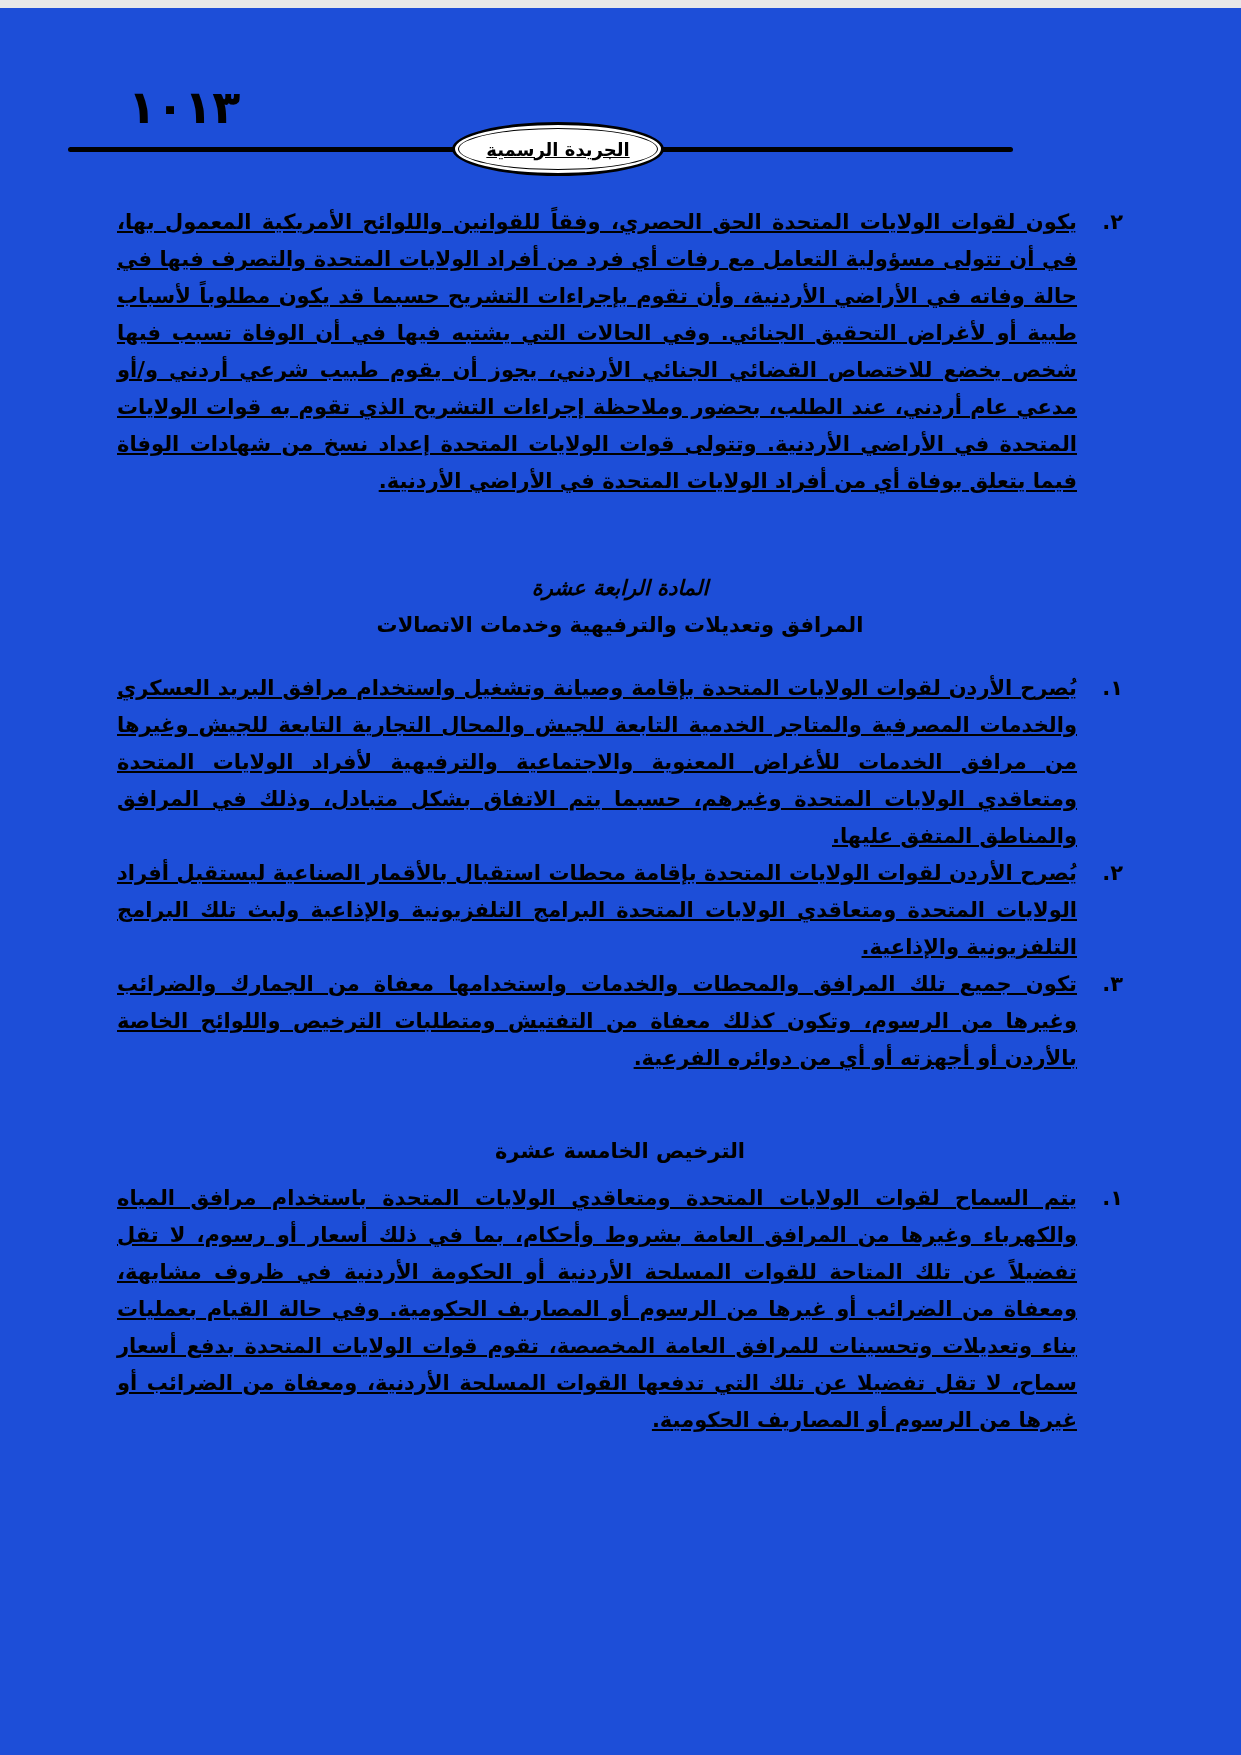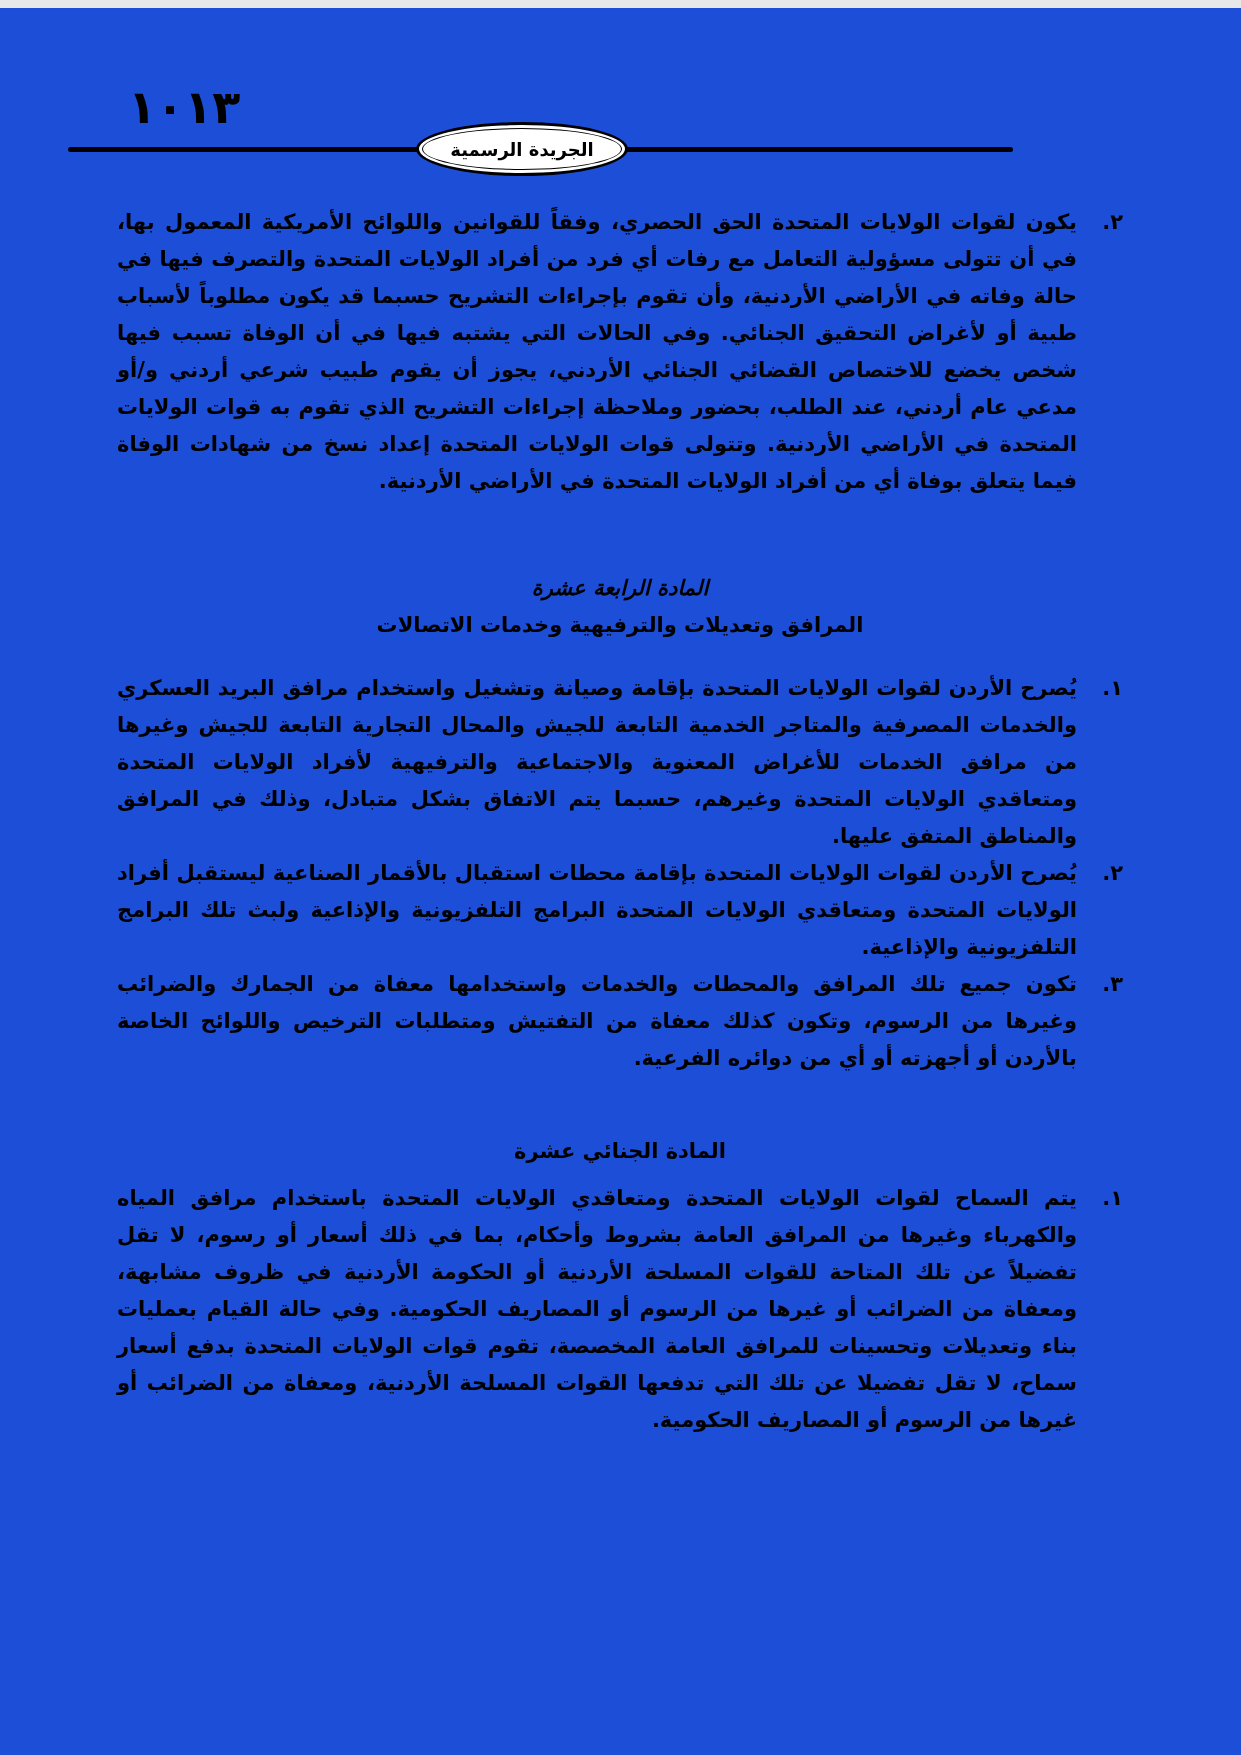--- a/index.html
+++ b/index.html
@@ -33,30 +33,31 @@
     left: 68px;
     width: 945px;
     height: 5px;
     background: #000;
     border-radius: 3px;
     z-index: 1;
   }
   .seal {
     position: absolute;
     top: 114px;
-    left: 416px;
+    left: 452px;
     width: 212px;
     height: 54px;
     background: #ffffff;
     border: 3px solid #000;
     border-radius: 50%;
     display: flex;
     align-items: center;
     justify-content: center;
     z-index: 2;
+    text-decoration: underline;
   }
   .seal::before {
     content: "";
     position: absolute;
     inset: 3px;
     border: 1px solid #000;
     border-radius: 50%;
   }
   .seal-text {
     font-size: 18px;
@@ -78,21 +79,21 @@
     gap: 10px;
     text-align: justify;
     font-weight: bold;
     font-size: 21px;
     line-height: 37px;
   }
   .para .num {
     flex: 0 0 36px;
     white-space: nowrap;
   }
-  .para .text { flex: 1; }
+  .para .text { flex: 1; text-decoration: underline; }
 
   .article-heading {
     text-align: center;
     font-weight: bold;
     font-size: 21px;
     line-height: 37px;
   }
   .head-14 { margin-top: 70px; font-style: italic; }
   .list-14 { margin-top: 26px; }
   .head-15 { margin-top: 56px; }
@@ -127,21 +128,21 @@
       <div class="para">
         <span class="num">٢.</span>
         <div class="text">يُصرح الأردن لقوات الولايات المتحدة بإقامة محطات استقبال بالأقمار الصناعية ليستقبل أفراد الولايات المتحدة ومتعاقدي الولايات المتحدة البرامج التلفزيونية والإذاعية ولبث تلك البرامج التلفزيونية والإذاعية.</div>
       </div>
       <div class="para">
         <span class="num">٣.</span>
         <div class="text">تكون جميع تلك المرافق والمحطات والخدمات واستخدامها معفاة من الجمارك والضرائب وغيرها من الرسوم، وتكون كذلك معفاة من التفتيش ومتطلبات الترخيص واللوائح الخاصة بالأردن أو أجهزته أو أي من دوائره الفرعية.</div>
       </div>
     </div>
 
-    <h2 class="article-heading head-15">المادة الجنائي عشرة</h2>
+    <h2 class="article-heading head-15">الترخيص الخامسة عشرة</h2>
 
     <div class="list-15">
       <div class="para">
         <span class="num">١.</span>
         <div class="text">يتم السماح لقوات الولايات المتحدة ومتعاقدي الولايات المتحدة باستخدام مرافق المياه والكهرباء وغيرها من المرافق العامة بشروط وأحكام، بما في ذلك أسعار أو رسوم، لا تقل تفضيلاً عن تلك المتاحة للقوات المسلحة الأردنية أو الحكومة الأردنية في ظروف مشابهة، ومعفاة من الضرائب أو غيرها من الرسوم أو المصاريف الحكومية.  وفي حالة القيام بعمليات بناء وتعديلات وتحسينات للمرافق العامة المخصصة، تقوم قوات الولايات المتحدة بدفع أسعار سماح، لا تقل تفضيلا عن تلك التي تدفعها القوات المسلحة الأردنية، ومعفاة من الضرائب أو غيرها من الرسوم أو المصاريف الحكومية.</div>
       </div>
     </div>
 
   </main>
 </div>

